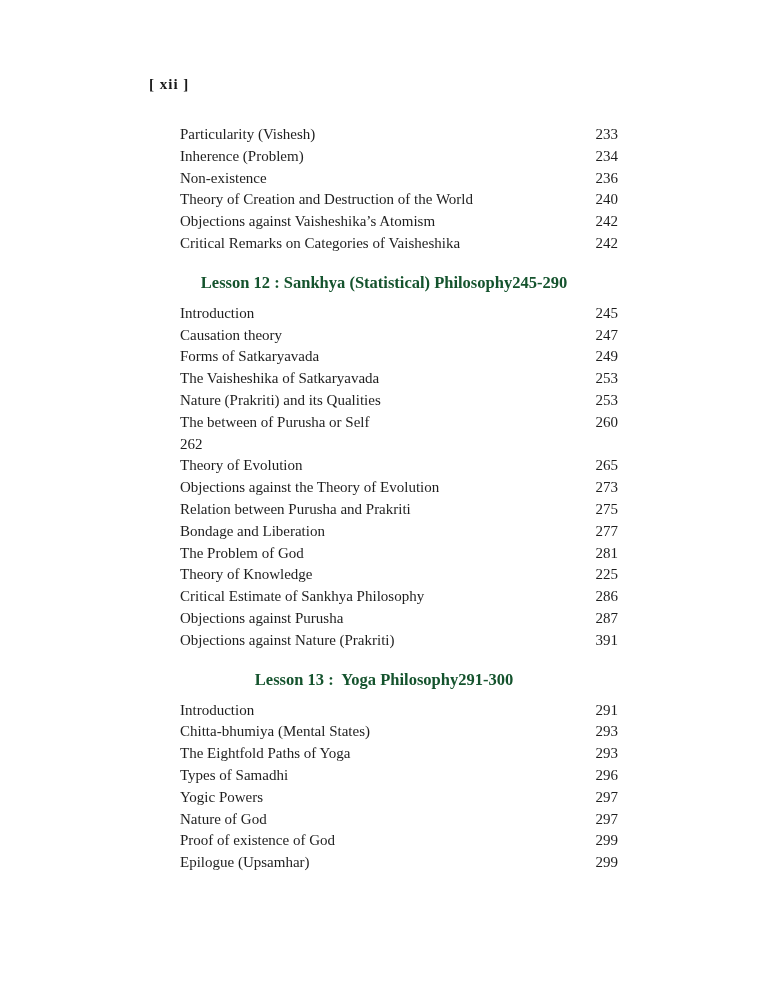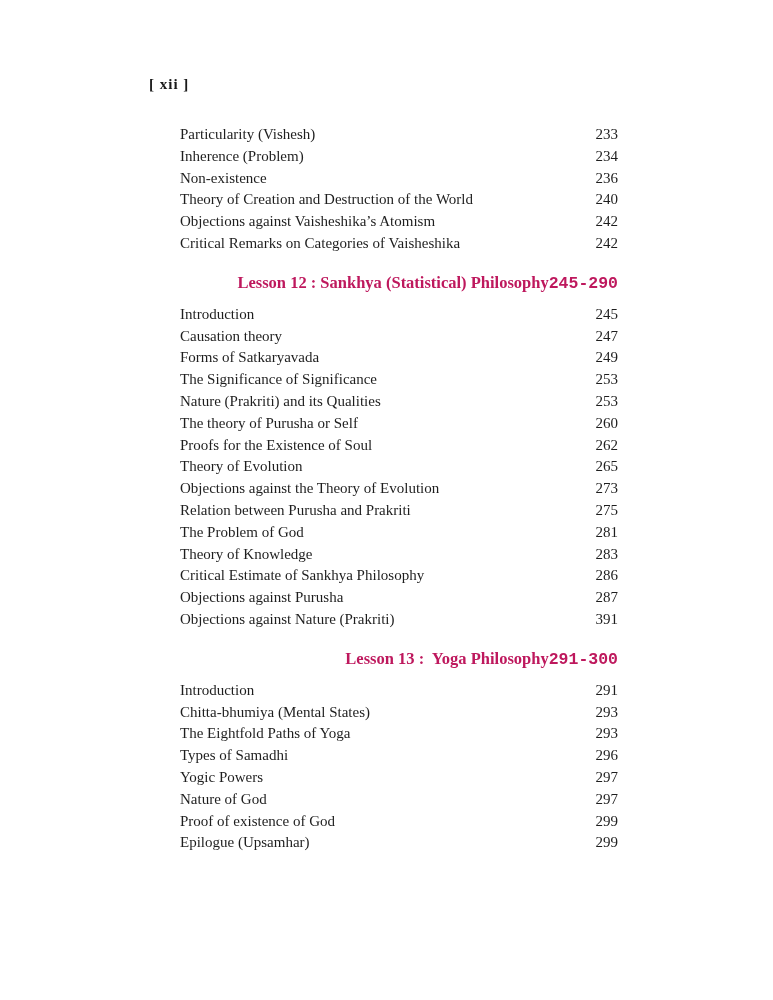--- a/index.html
+++ b/index.html
@@ -35,31 +35,31 @@
     align-items: flex-start;
     height: 21.8px;
     line-height: 21.8px;
     font-size: 15px;
     color: #1e1e1e;
   }
   .entry-label { white-space: pre; }
   .entry-page  { text-align: right; }
   .lesson-heading {
     display: flex;
-    justify-content: flex-end;
+    justify-content: center;
     align-items: baseline;
     margin-top: 16px;
     margin-bottom: 8px;
     line-height: 24px;
     font-size: 16.5px;
     font-weight: bold;
-    color: #be185d;
+    color: #14532d;
   }
   .lesson-title { white-space: pre; }
-  .lesson-pages { text-align: right; font-family: Liberation Mono, monospace; }
+  .lesson-pages { text-align: right; }
   .section + .section { margin-top: 0; }
 </style>
 </head>
 <body>
 
 <div class="page">
 
   <div class="folio-header">[ xii ]</div>
 
   <div class="toc">
@@ -114,63 +114,66 @@
     <span class="entry-page">247</span>
   </div>
 
   <div class="entry-row">
     <span class="entry-label">Forms of Satkaryavada</span>
     <span class="entry-page">249</span>
   </div>
 
 
   <div class="entry-row">
-    <span class="entry-label">The Significance of Significance</span>
+    <span class="entry-label">The Vaisheshika of Satkaryavada</span>
     <span class="entry-page">253</span>
   </div>
 
   <div class="entry-row">
     <span class="entry-label">Nature (Prakriti) and its Qualities</span>
     <span class="entry-page">253</span>
   </div>
 
   <div class="entry-row">
-    <span class="entry-label">The theory of Purusha or Self</span>
+    <span class="entry-label">The between of Purusha or Self</span>
     <span class="entry-page">260</span>
   </div>
 
   <div class="entry-row">
-    <span class="entry-label">Proofs for the Existence of Soul</span>
     <span class="entry-page">262</span>
   </div>
 
   <div class="entry-row">
     <span class="entry-label">Theory of Evolution</span>
     <span class="entry-page">265</span>
   </div>
 
   <div class="entry-row">
     <span class="entry-label">Objections against the Theory of Evolution</span>
     <span class="entry-page">273</span>
   </div>
 
   <div class="entry-row">
     <span class="entry-label">Relation between Purusha and Prakriti</span>
     <span class="entry-page">275</span>
   </div>
 
+  <div class="entry-row">
+    <span class="entry-label">Bondage and Liberation</span>
+    <span class="entry-page">277</span>
+  </div>
 
   <div class="entry-row">
     <span class="entry-label">The Problem of God</span>
     <span class="entry-page">281</span>
   </div>
 
   <div class="entry-row">
     <span class="entry-label">Theory of Knowledge</span>
-    <span class="entry-page">283</span>
+    <span class="entry-page">225</span>
   </div>
 
   <div class="entry-row">
     <span class="entry-label">Critical Estimate of Sankhya Philosophy</span>
     <span class="entry-page">286</span>
   </div>
 
   <div class="entry-row">
     <span class="entry-label">Objections against Purusha</span>
     <span class="entry-page">287</span>

